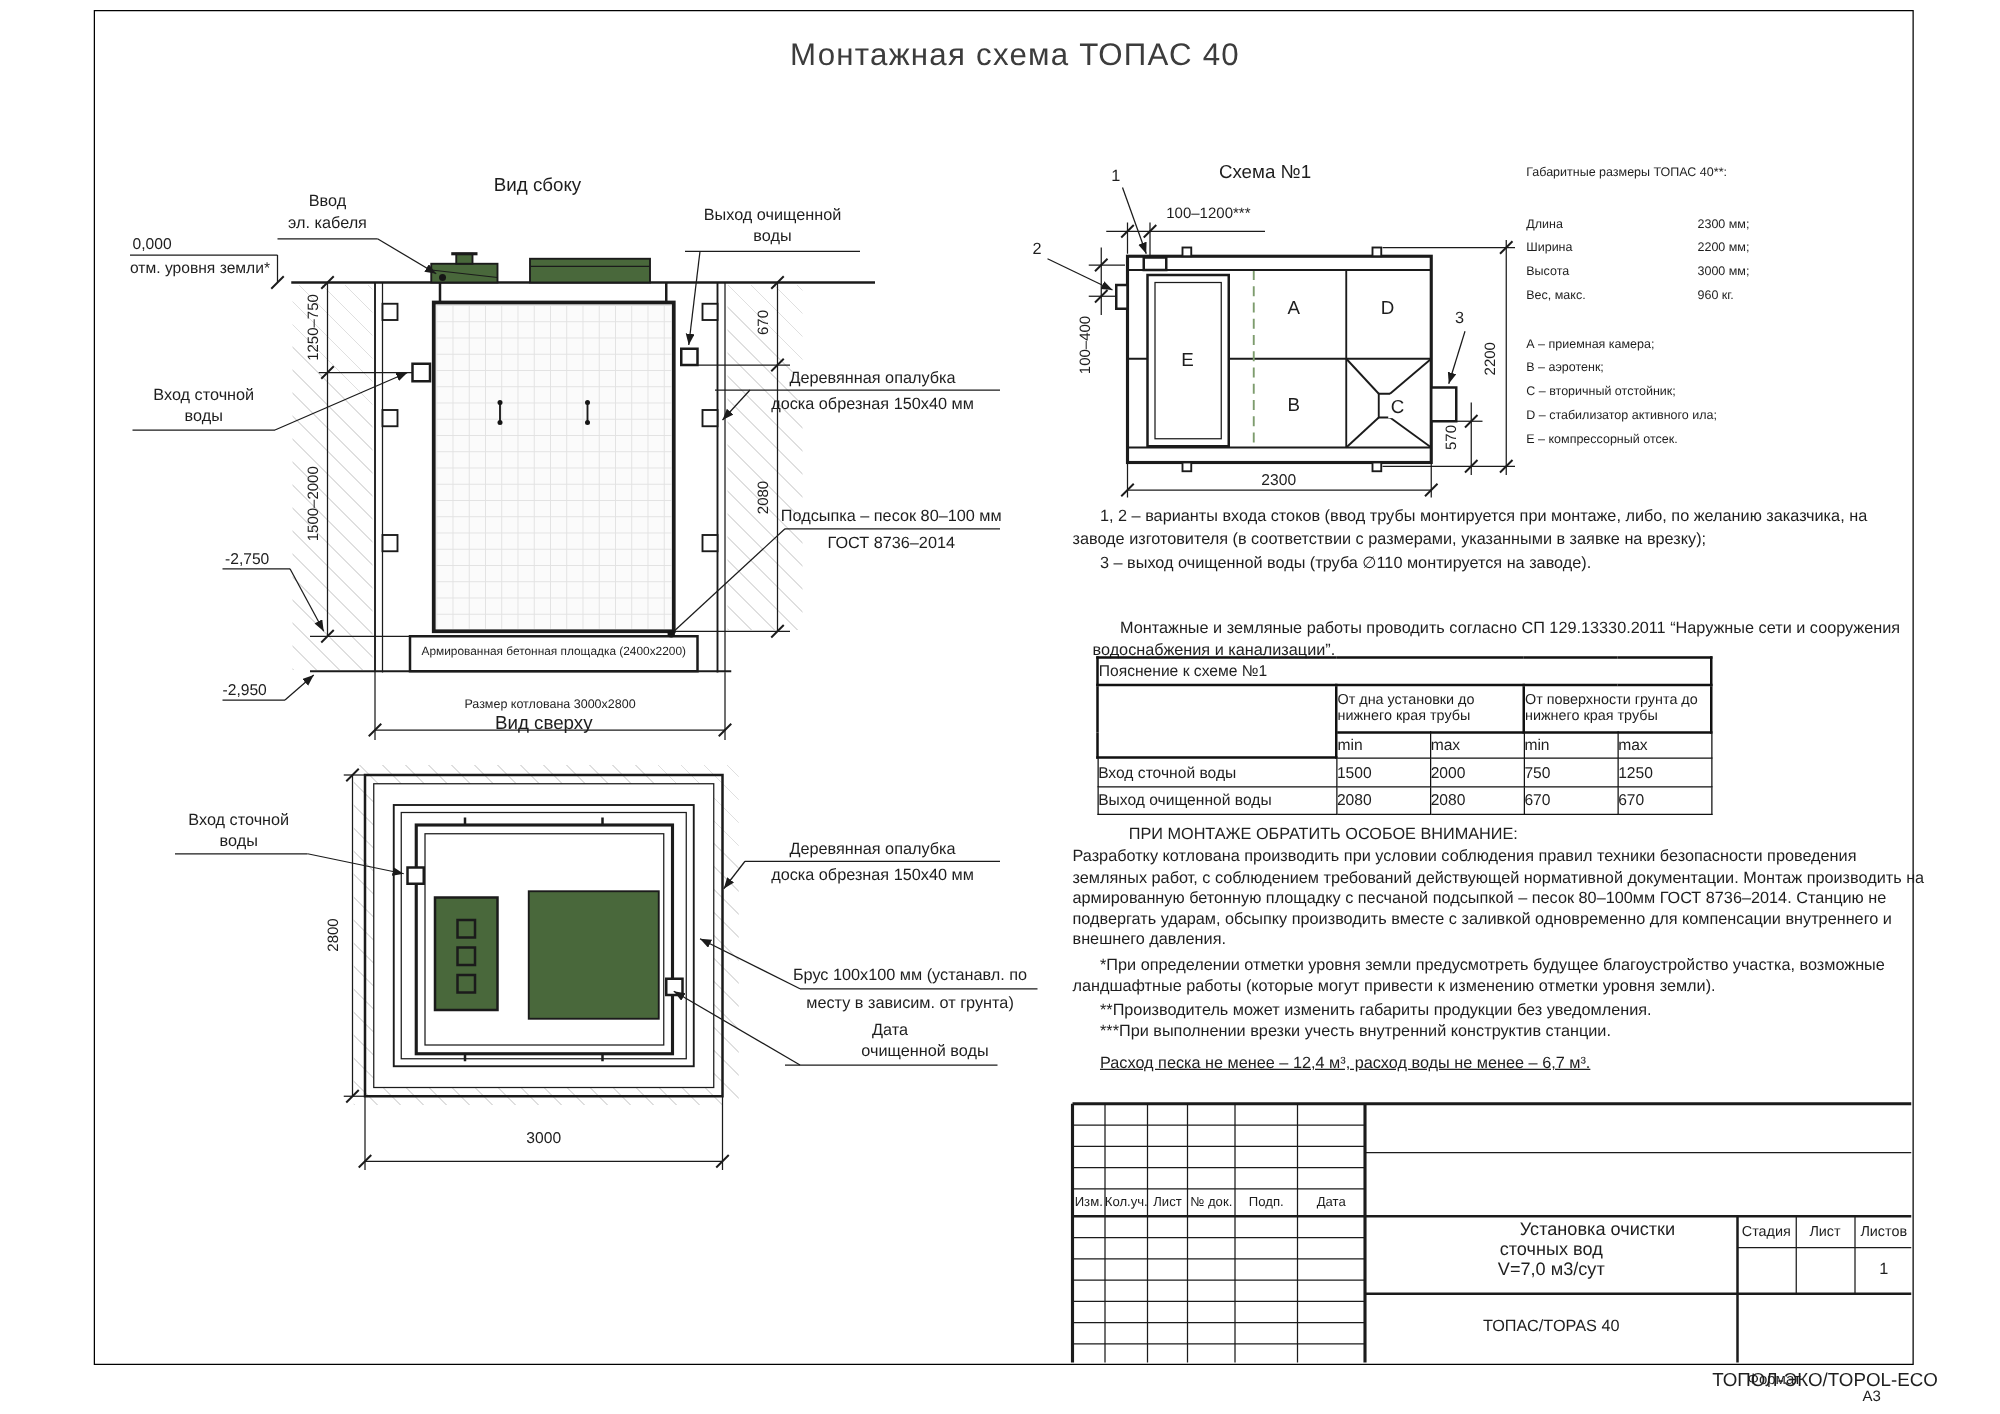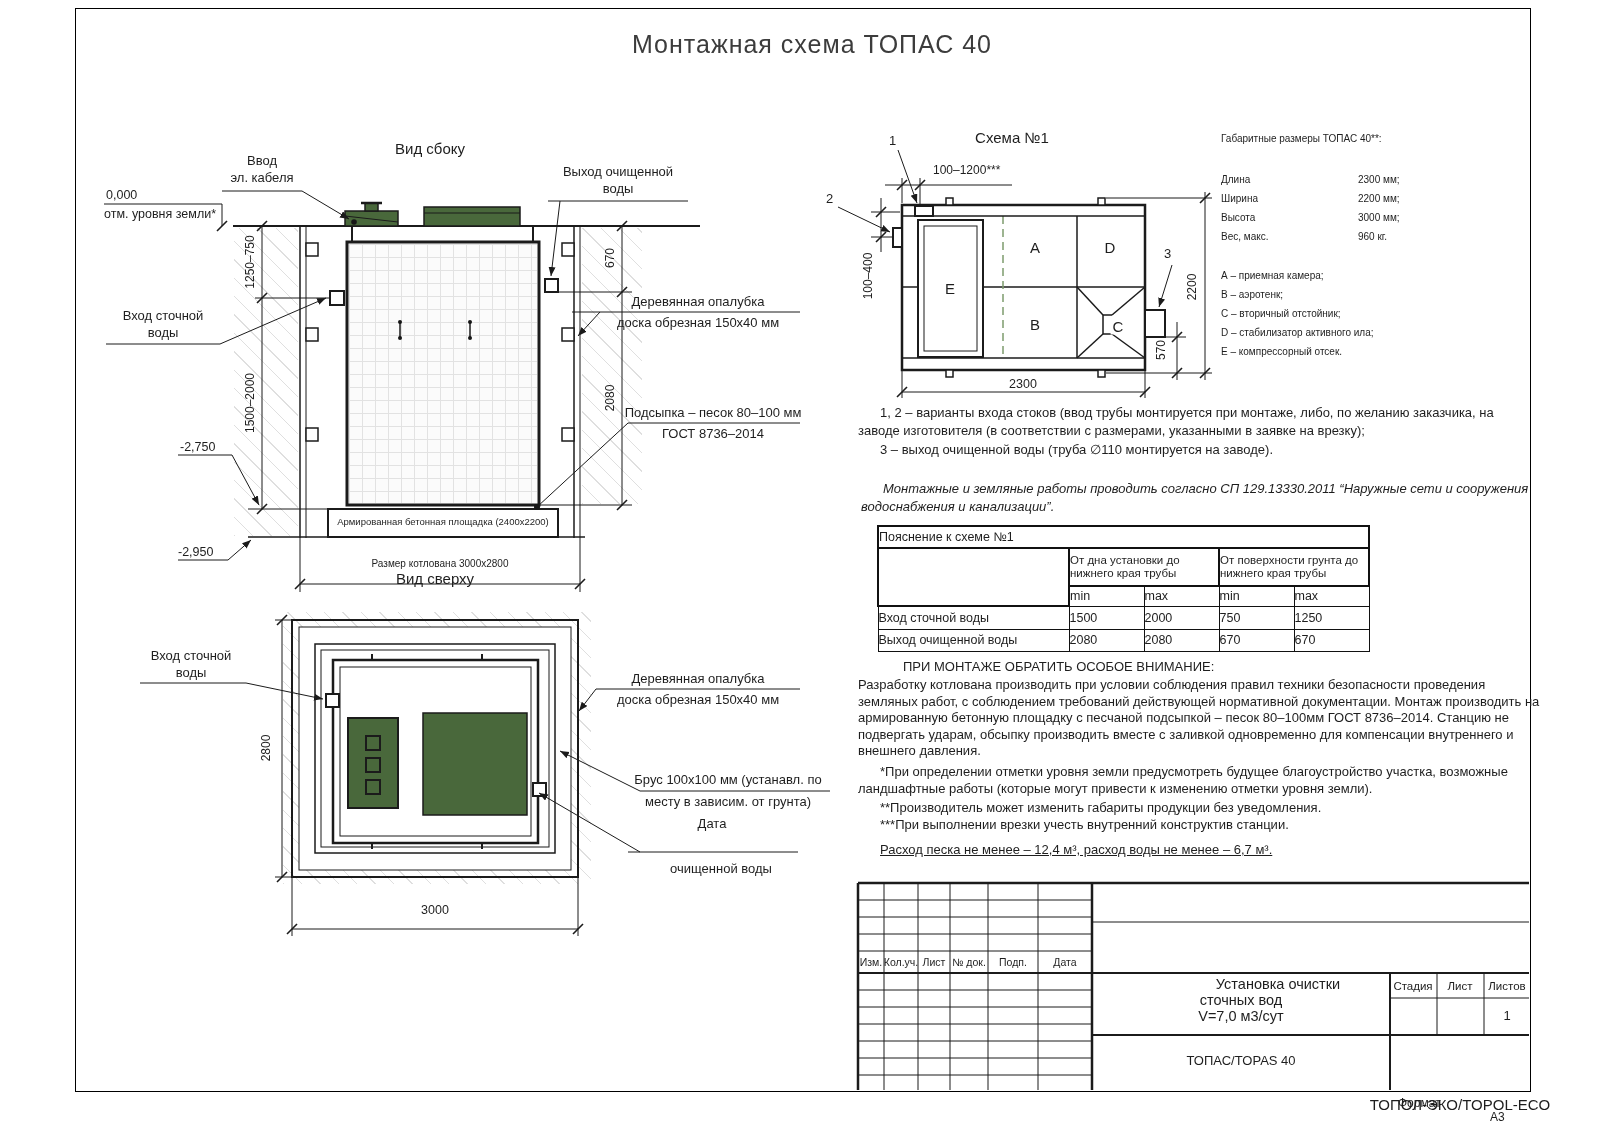--- a/index.html
+++ b/index.html
@@ -283,21 +283,21 @@
 <div class="lbl fs125" style="left:178px;top:545px;">-2,950</div>
 
 <div class="lb fs15" style="left:435px;top:571px;">Вид сверху</div>
 <div class="lb" style="left:191px;top:648px;">Вход сточной</div>
 <div class="lb" style="left:191px;top:665px;">воды</div>
 <div class="lb" style="left:698px;top:671px;">Деревянная опалубка</div>
 <div class="lb" style="left:698px;top:692px;">доска обрезная 150х40 мм</div>
 <div class="lb" style="left:728px;top:772px;">Брус 100х100 мм (устанавл. по</div>
 <div class="lb" style="left:728px;top:794px;">месту в зависим. от грунта)</div>
 <div class="lb" style="left:712px;top:816px;">Дата</div>
-<div class="lb" style="left:721px;top:833px;margin-top:28px;">очищенной воды</div>
+<div class="lb" style="left:740px;top:833px;">очищенной воды</div>
 <div class="vd" style="left:266px;top:748px;">2800</div>
 <div class="lb fs125" style="left:435px;top:903px;">3000</div>
 
 <div class="lb fs15" style="left:1012px;top:130px;">Схема №1</div>
 <div class="lbl" style="left:889px;top:133px;">1</div>
 <div class="lbl" style="left:826px;top:191px;">2</div>
 <div class="lbl" style="left:1164px;top:246px;">3</div>
 <div class="ch" style="left:1035px;top:247px;">A</div>
 <div class="ch" style="left:1035px;top:324px;">B</div>
 <div class="ch" style="left:1118px;top:326px;">C</div>
@@ -319,21 +319,21 @@
 <div class="lbl fs135" style="left:1221px;top:229px;">Вес, макс.</div>
 <div class="lbl fs135" style="left:1358px;top:229px;">960 кг.</div>
 <div class="lbl fs135" style="left:1221px;top:268px;">А – приемная камера;</div>
 <div class="lbl fs135" style="left:1221px;top:287px;">В – аэротенк;</div>
 <div class="lbl fs135" style="left:1221px;top:306px;">С – вторичный отстойник;</div>
 <div class="lbl fs135" style="left:1221px;top:325px;">D – стабилизатор активного ила;</div>
 <div class="lbl fs135" style="left:1221px;top:344px;">Е – компрессорный отсек.</div>
 
 <p class="par" style="left:858px;top:404px;width:676px;text-indent:22px;margin:0;">1, 2 – варианты входа  стоков (ввод трубы монтируется при монтаже, либо, по желанию заказчика, на заводе изготовителя (в соответствии с размерами, указанными в заявке на врезку);</p>
 <p class="par" style="left:858px;top:441px;width:676px;text-indent:22px;margin:0;">3 – выход очищенной воды (труба ∅110 монтируется на заводе).</p>
-<p class="par" style="left:858px;top:477px;width:676px;text-indent:22px;margin:3px;font-style:italic;">Монтажные и земляные работы проводить согласно СП 129.13330.2011 “Наружные сети и сооружения водоснабжения и канализации”.</p>
+<p class="par" style="left:858px;top:477px;width:676px;text-indent:22px;margin:16px;">Монтажные и земляные работы проводить согласно СП 129.13330.2011 “Наружные сети и сооружения водоснабжения и канализации”.</p>
 
 <table class="exp">
   <colgroup>
       <col style="width:191px">
       <col style="width:75px">
       <col style="width:75px">
       <col style="width:75px">
       <col style="width:75px">
     </colgroup>
   <tbody>

